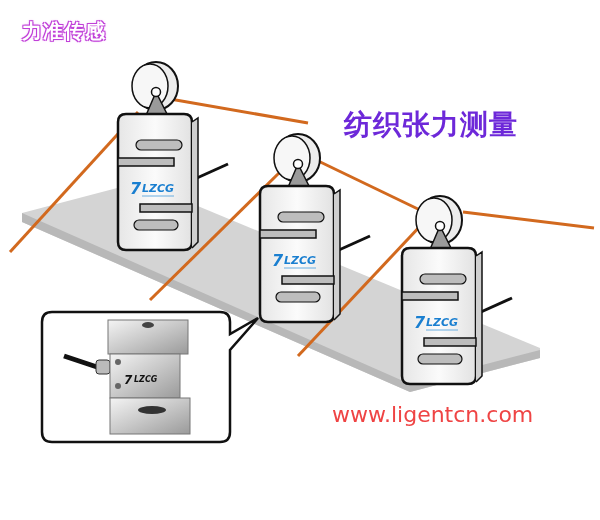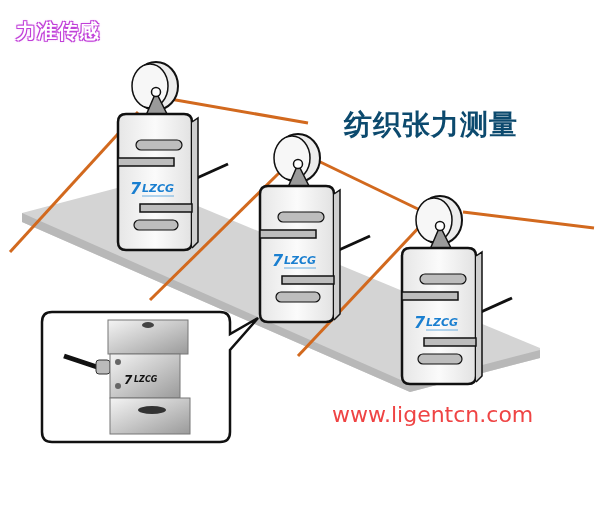--- a/index.html
+++ b/index.html
@@ -1,25 +1,25 @@
 <!DOCTYPE html>
 <html><head>
 <meta charset="utf-8">
 <style>
   html, body { margin: 0; padding: 0; background: #ffffff; }
   body { width: 600px; height: 520px; position: relative; overflow: hidden; font-family: "DejaVu Sans", sans-serif; }
   .brand {
-    position: absolute; left: 16px; top: 18px;
+    position: absolute; left: 22px; top: 18px;
     font-size: 20px; font-weight: bold; color: #ffffff;
     text-shadow: -1px -1px 0 #c040d8, 1px -1px 0 #c040d8, -1px 1px 0 #c040d8, 1px 1px 0 #c040d8, 0 0 3px #e070f0;
     letter-spacing: 1px;
   }
   .title {
     position: absolute; left: 344px; top: 106px;
-    font-size: 28px; font-weight: bold; color: #0c4a6e; letter-spacing: 1px;
+    font-size: 28px; font-weight: bold; color: #6d28d9; letter-spacing: 1px;
   }
   .url {
     position: absolute; left: 332px; top: 402px;
     font-family: "DejaVu Sans", sans-serif; font-size: 22px; color: #ef4444;
   }
   svg.scene { position: absolute; left: 0; top: 0; }
   .logo-text { font-family: "DejaVu Sans", sans-serif; font-weight: bold; font-style: italic; }
 </style>
 </head>
 <body>

